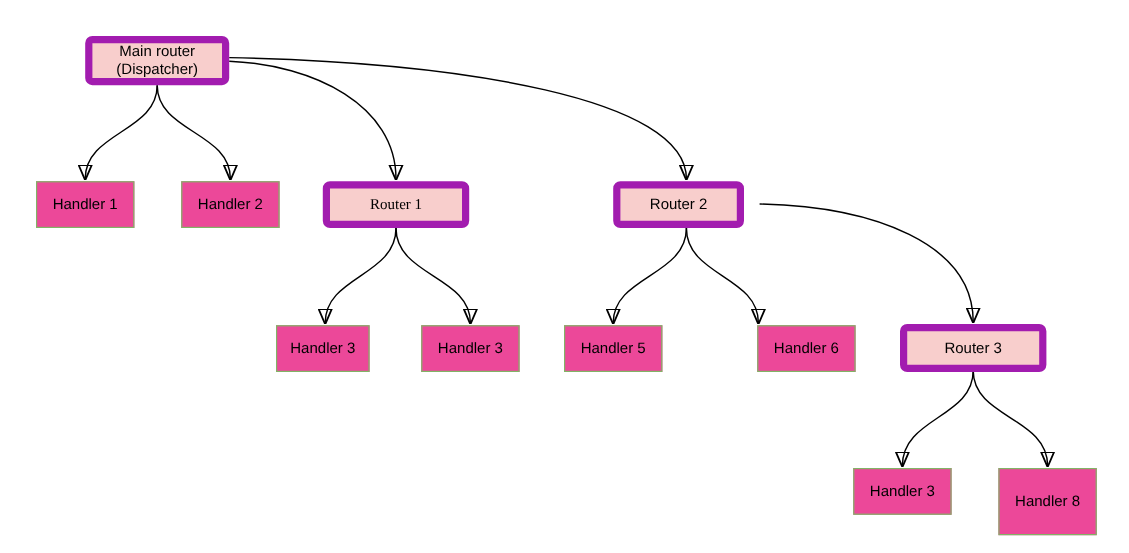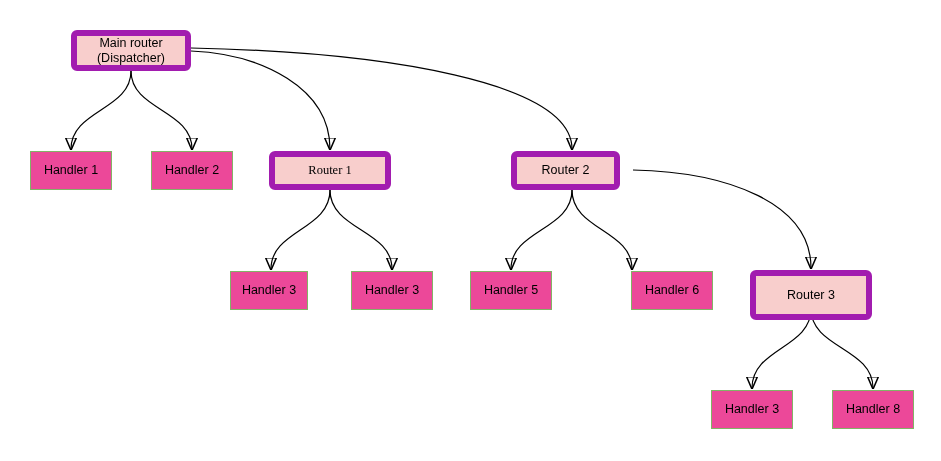--- a/index.html
+++ b/index.html
@@ -104,25 +104,25 @@
   </div>
 
   <div class="node handler" style="left:470px; top:271px; width:82px; height:39px;">
     <span>Handler 5</span>
   </div>
 
   <div class="node handler" style="left:591px; top:271px; width:82px; height:39px;margin-left:40px;">
     <span>Handler 6</span>
   </div>
 
-  <div class="node router" style="left:750px; top:270px; width:122px; height:50px;">
+  <div class="node router" style="left:750px; top:270px; width:122px; height:40px;">
     <span>Router 3</span>
   </div>
 
   <div class="node handler" style="left:711px; top:390px; width:82px; height:39px;">
     <span>Handler 3</span>
   </div>
 
-  <div class="node handler" style="left:832px; top:390px; width:82px; height:39px;">
+  <div class="node handler" style="left:832px; top:390px; width:82px; height:56px;">
     <span>Handler 8</span>
   </div>
 
 </div>
 
 </body></html>

